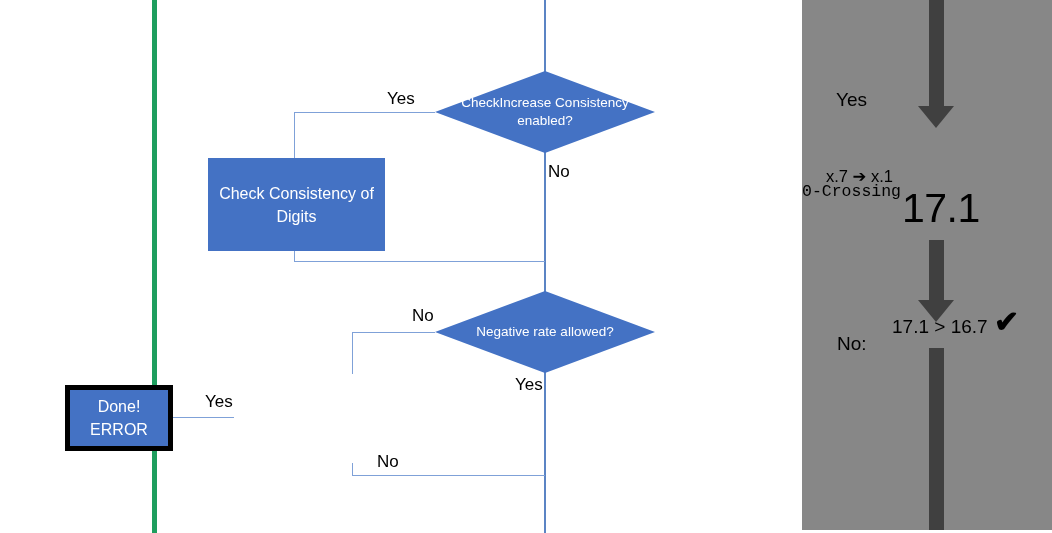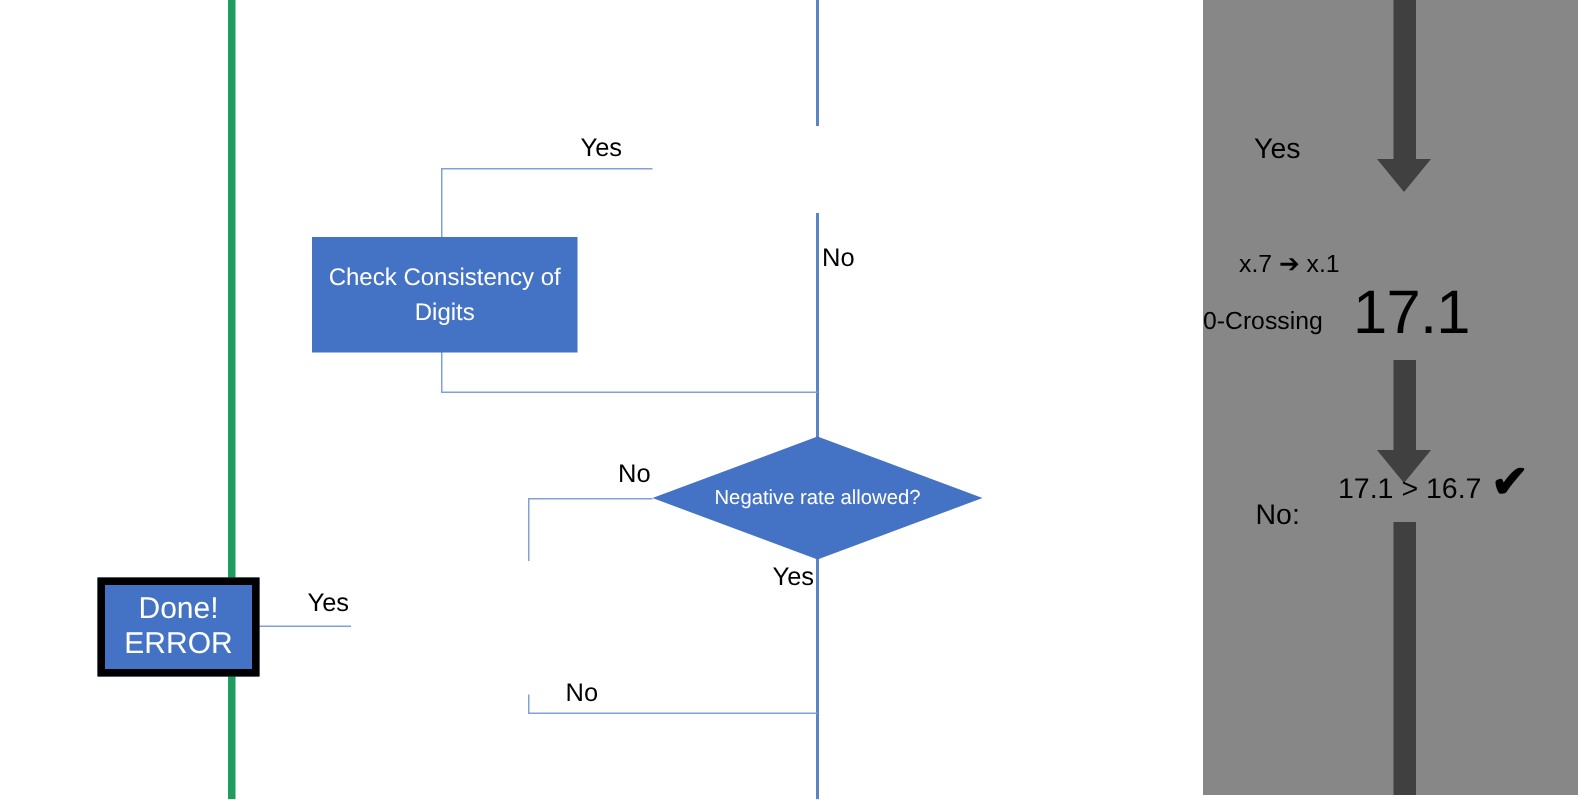--- a/index.html
+++ b/index.html
@@ -82,21 +82,21 @@
   .term-box {
     position: absolute;
     background: #4472C4;
     border: 5px solid #000000;
     color: #ffffff;
     display: flex;
     flex-direction: column;
     align-items: center;
     justify-content: center;
     text-align: center;
-    font-size: 20px;
+    font-size: 16px;
     line-height: 23px;
     box-sizing: border-box;
     z-index: 7;
   }
 
   .edge-label {
     position: absolute;
     color: #000000;
     font-size: 17px;
     line-height: 20px;
@@ -171,50 +171,56 @@
 
   <div class="gray-panel">
 
     <div class="arrow-shaft" style="left:127px; top:-4px; height:110px;"></div>
     <div class="arrow-head" style="left:116px; top:106px;"></div>
 
     <div class="panel-text mid-lbl" style="left:34px; top:89px;">Yes</div>
 
     <div class="panel-text small-lbl" style="left:8px; top:166px;margin-left:16px;">x.7 ➔ x.1</div>
 
-    <div class="panel-text small-lbl" style="left:0px; top:204px;">0-Crossing</div>
+    <div class="panel-text small-lbl" style="left:0px; top:181px;font-family:Liberation Mono, monospace;">0-Crossing</div>
     <div class="panel-text big-num" style="left:100px; top:187px;text-align:right;">17.1</div>
 
     <div class="arrow-shaft" style="left:127px; top:240px; height:68px;"></div>
     <div class="arrow-head" style="left:116px; top:300px;"></div>
 
     <div class="panel-text mid-lbl" style="left:35px; top:333px;">No:</div>
     <div class="panel-text mid-lbl" style="left:90px; top:316px;text-align:center;">17.1 &gt; 16.7</div>
     <div class="panel-text check-mark" style="left:192px; top:307px;">✔</div>
 
     <div class="arrow-shaft" style="left:127px; top:348px; height:185px;"></div>
   </div>
   <div class="white-strip"></div>
 
   <div class="trunk" style="left:544px; top:0px; height:84px;"></div>
 
   <div class="trunk" style="left:544px; top:142px; height:168px;"></div>
 
   <div class="trunk" style="left:544px; top:362px; height:171px;"></div>
 
+  <div class="diamond-wrap" style="left:434px; top:70px; width:222px; height:84px;">
+    <svg width="222" height="84" viewBox="0 0 222 84">
+      <polygon points="111,1 221,42 111,83 1,42" fill="#4472C4"></polygon>
+    </svg>
+    <div class="diamond-label">CheckIncrease Consistency enabled?</div>
+  </div>
 
   <div class="connector h" style="left:294px; top:112px; width:141px;"></div>
   <div class="connector v" style="left:294px; top:112px; height:48px;"></div>
 
   <div class="connector v" style="left:294px; top:234px; height:28px;"></div>
   <div class="connector h" style="left:294px; top:261px; width:251px;"></div>
 
   <div class="edge-label" style="left:387px; top:89px;">Yes</div>
 
-  <div class="proc-box" style="left:208px; top:158px; width:177px; height:77px;">
+  <div class="proc-box" style="left:208px; top:158px; width:177px; height:93px;">
     <span>Check Consistency of Digits</span>
   </div>
 
   <div class="edge-label" style="left:548px; top:162px;">No</div>
 
   <div class="diamond-wrap" style="left:434px; top:290px; width:222px; height:84px;">
     <svg width="222" height="84" viewBox="0 0 222 84">
       <polygon points="111,1 221,42 111,83 1,42" fill="#4472C4"></polygon>
     </svg>
     <div class="diamond-label">Negative rate allowed?</div>

